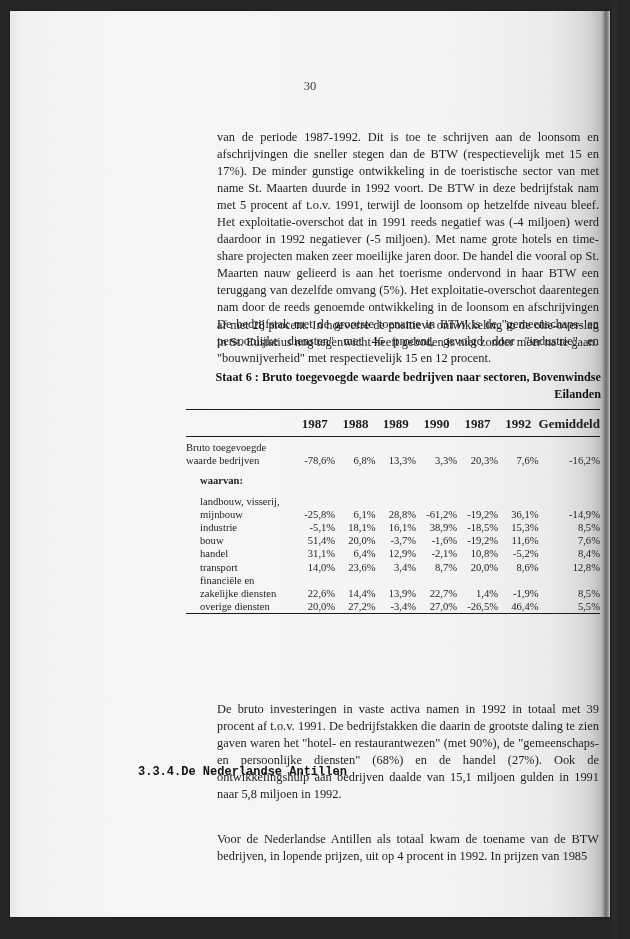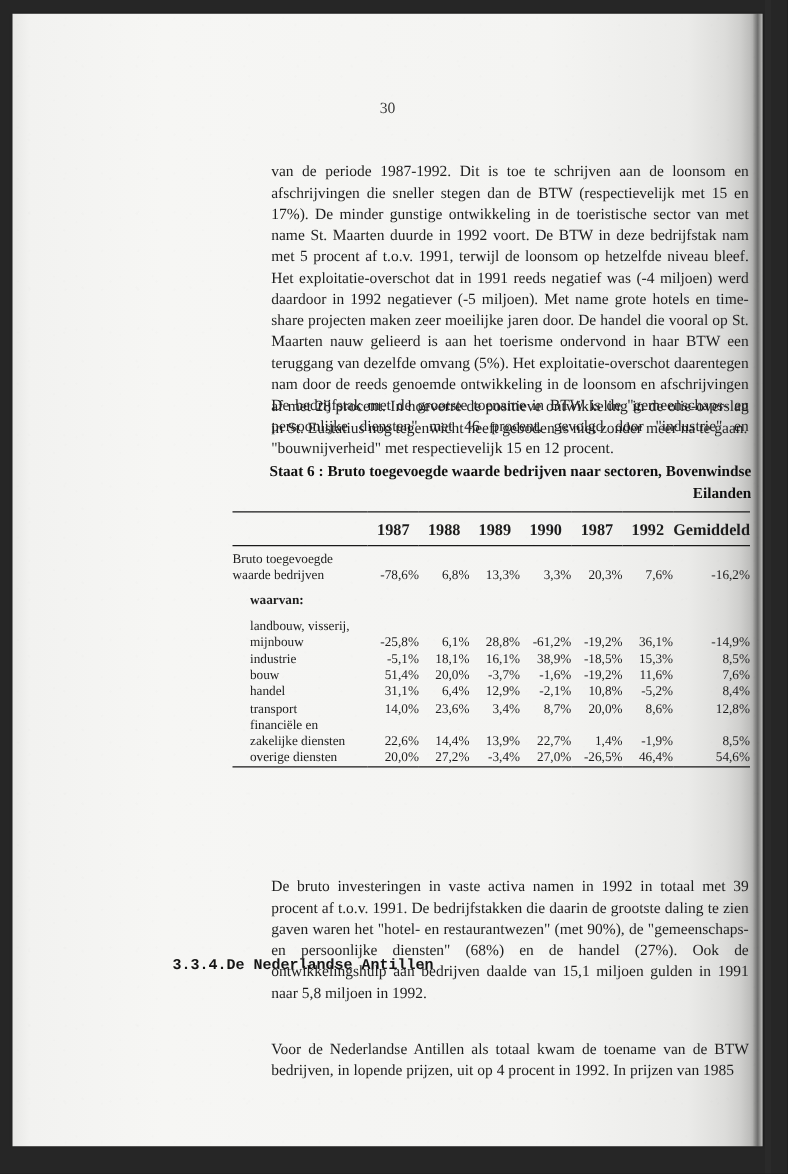--- a/index.html
+++ b/index.html
@@ -318,21 +318,21 @@
                 <td class="num">8,5%</td>
               </tr>
               <tr>
                 <td class="stub indent">overige diensten</td>
                 <td class="num">20,0%</td>
                 <td class="num">27,2%</td>
                 <td class="num">-3,4%</td>
                 <td class="num">27,0%</td>
                 <td class="num">-26,5%</td>
                 <td class="num">46,4%</td>
-                <td class="num">54,6%</td>
+                <td class="num">5,5%</td>
               </tr>
             </tbody>
           <tfoot>
             <tr class="rule-bottom">
                 <td colspan="8"></td>
               </tr>
           </tfoot>
         </table>
       </div>
 

